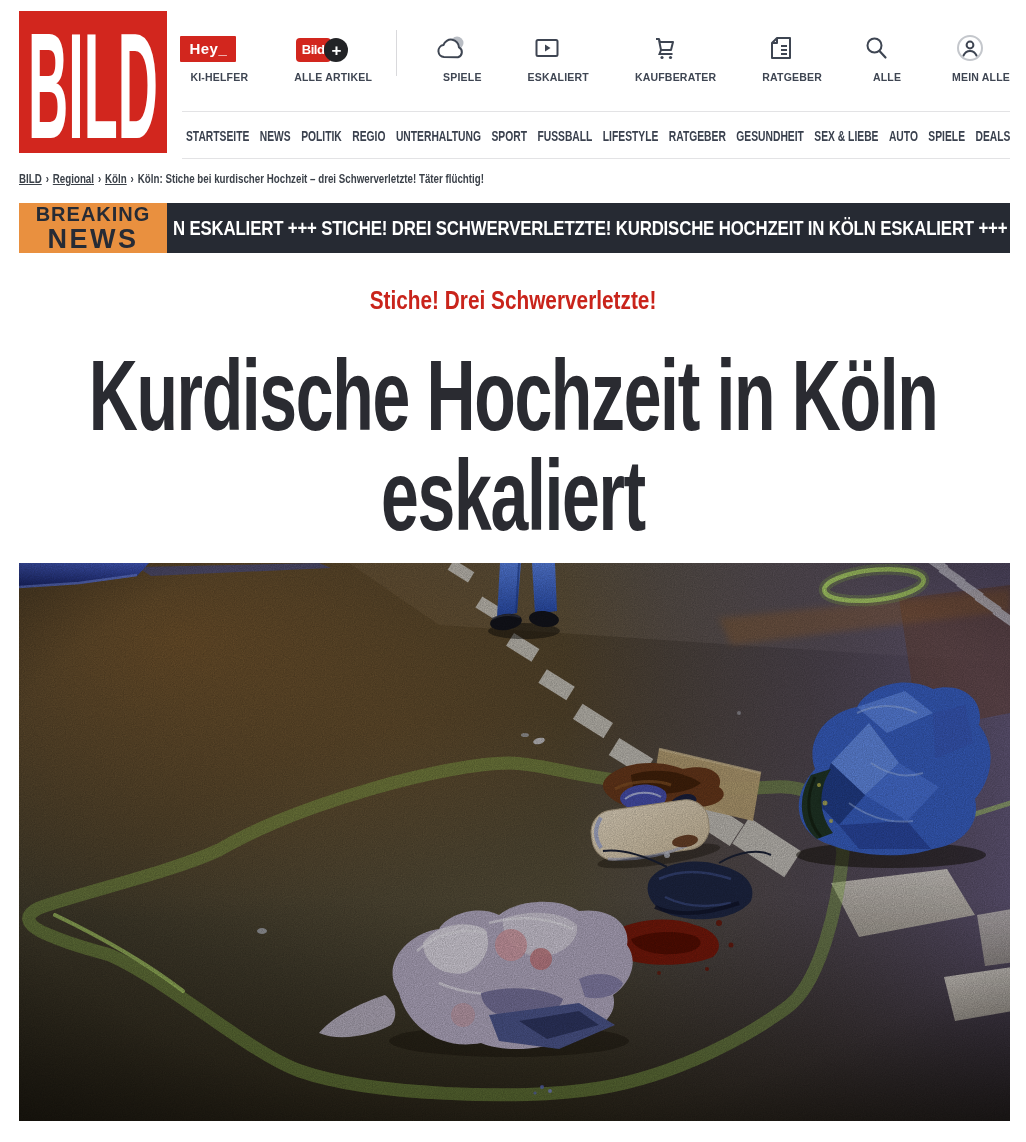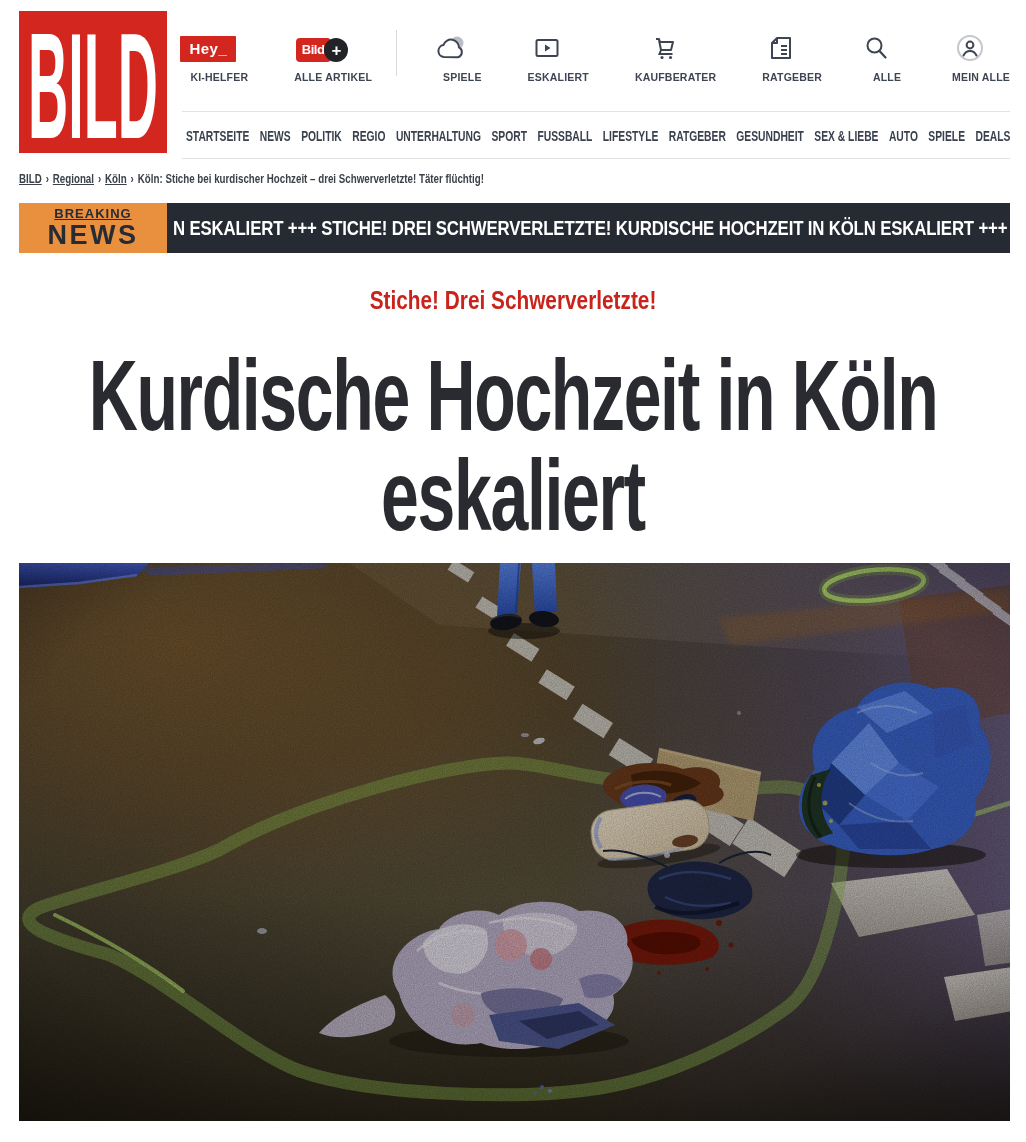--- a/index.html
+++ b/index.html
@@ -53,21 +53,21 @@
     font-size:12.5px;font-weight:700;color:#3b4149;
   }
   .breadcrumb a{color:#3b4149;text-decoration:underline;cursor:pointer;}
   .breadcrumb .sep{margin:0 5px;text-decoration:none;font-weight:700;}
   
   .banner{margin:17px 16px 0 19px;height:50px;display:flex;}
   .breaking-box{
     width:148px;flex:none;background:#e9903f;color:#262b35;
     display:flex;flex-direction:column;align-items:center;justify-content:center;line-height:1;
   }
-  .breaking-box .b1{font-size:13px;font-weight:900;letter-spacing:1px;text-decoration:underline;}
+  .breaking-box .b1{font-size:20px;font-weight:900;letter-spacing:1px;}
   .breaking-box .b2{font-size:27px;font-weight:900;letter-spacing:2.5px;margin-top:2px;}
   .ticker{
     flex:1;background:#262a33;color:#fff;overflow:hidden;
     display:flex;align-items:center;padding-left:6px;
   }
   .ticker .tk{
     font-size:21px;font-weight:700;white-space:nowrap;letter-spacing:-.2px;
     transform:scaleX(.8);transform-origin:0 50%;
   }
   

